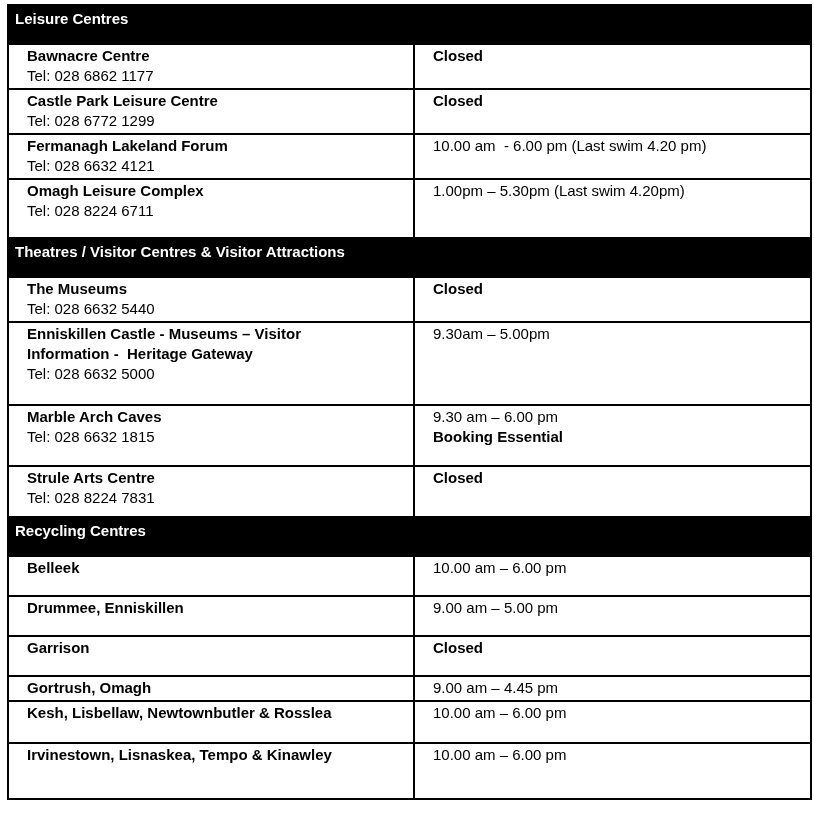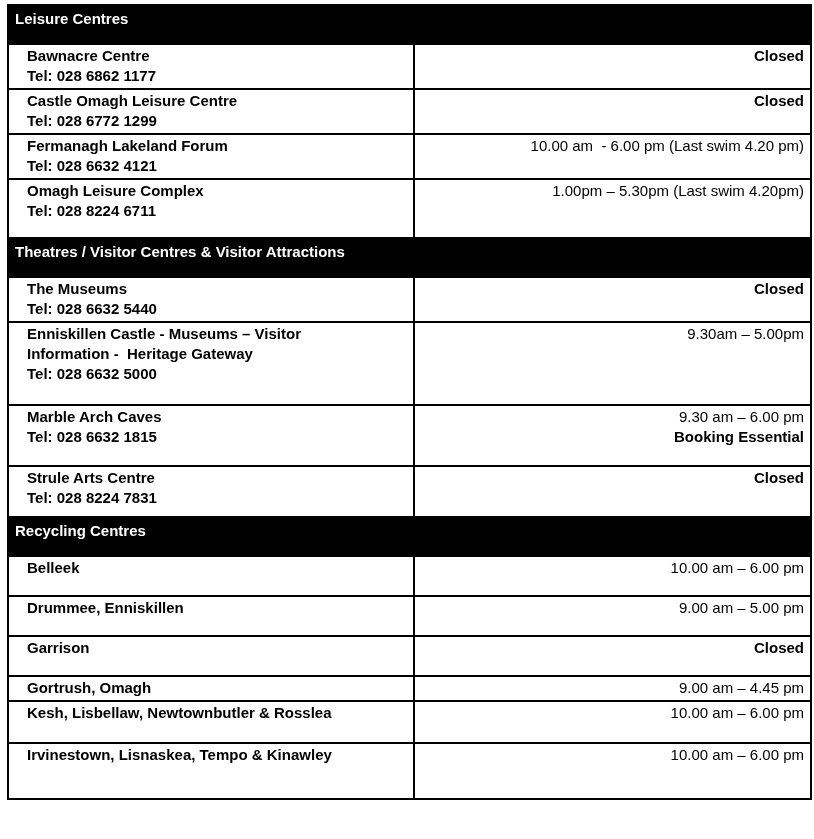--- a/index.html
+++ b/index.html
@@ -30,22 +30,22 @@
     overflow: hidden;
   }
   tr.section td {
     background: var(--section-bg, #000000);
     color: var(--section-fg, #ffffff);
     font-weight: bold;
     padding-top: 3px;
     padding-left: 6px;
   }
   .name  { font-weight: bold; white-space: pre-wrap; }
-  .tel   { font-weight: bold; }
-  .hours { white-space: pre-wrap; text-align: right; }
+  .tel   { font-weight: normal; }
+  .hours { white-space: pre-wrap; }
   .bold  { font-weight: bold; }
 </style>
 </head>
 <body>
 
 <div class="doc">
   <table class="hours-table">
     <colgroup>
         <col class="c-left">
         <col class="c-right">
@@ -59,21 +59,21 @@
       <td>
         <div class="name">Bawnacre Centre</div>
         <div class="tel">Tel: 028 6862 1177</div>
       </td>
       <td>
         <div class="hours bold">Closed</div>
       </td>
     </tr>
     <tr style="height:43px">
       <td>
-        <div class="name">Castle Omagh Leisure Centre</div>
+        <div class="name">Castle Park Leisure Centre</div>
         <div class="tel">Tel: 028 6772 1299</div>
       </td>
       <td>
         <div class="hours bold">Closed</div>
       </td>
     </tr>
     <tr style="height:43px">
       <td>
         <div class="name">Fermanagh Lakeland Forum</div>
         <div class="tel">Tel: 028 6632 4121</div>

